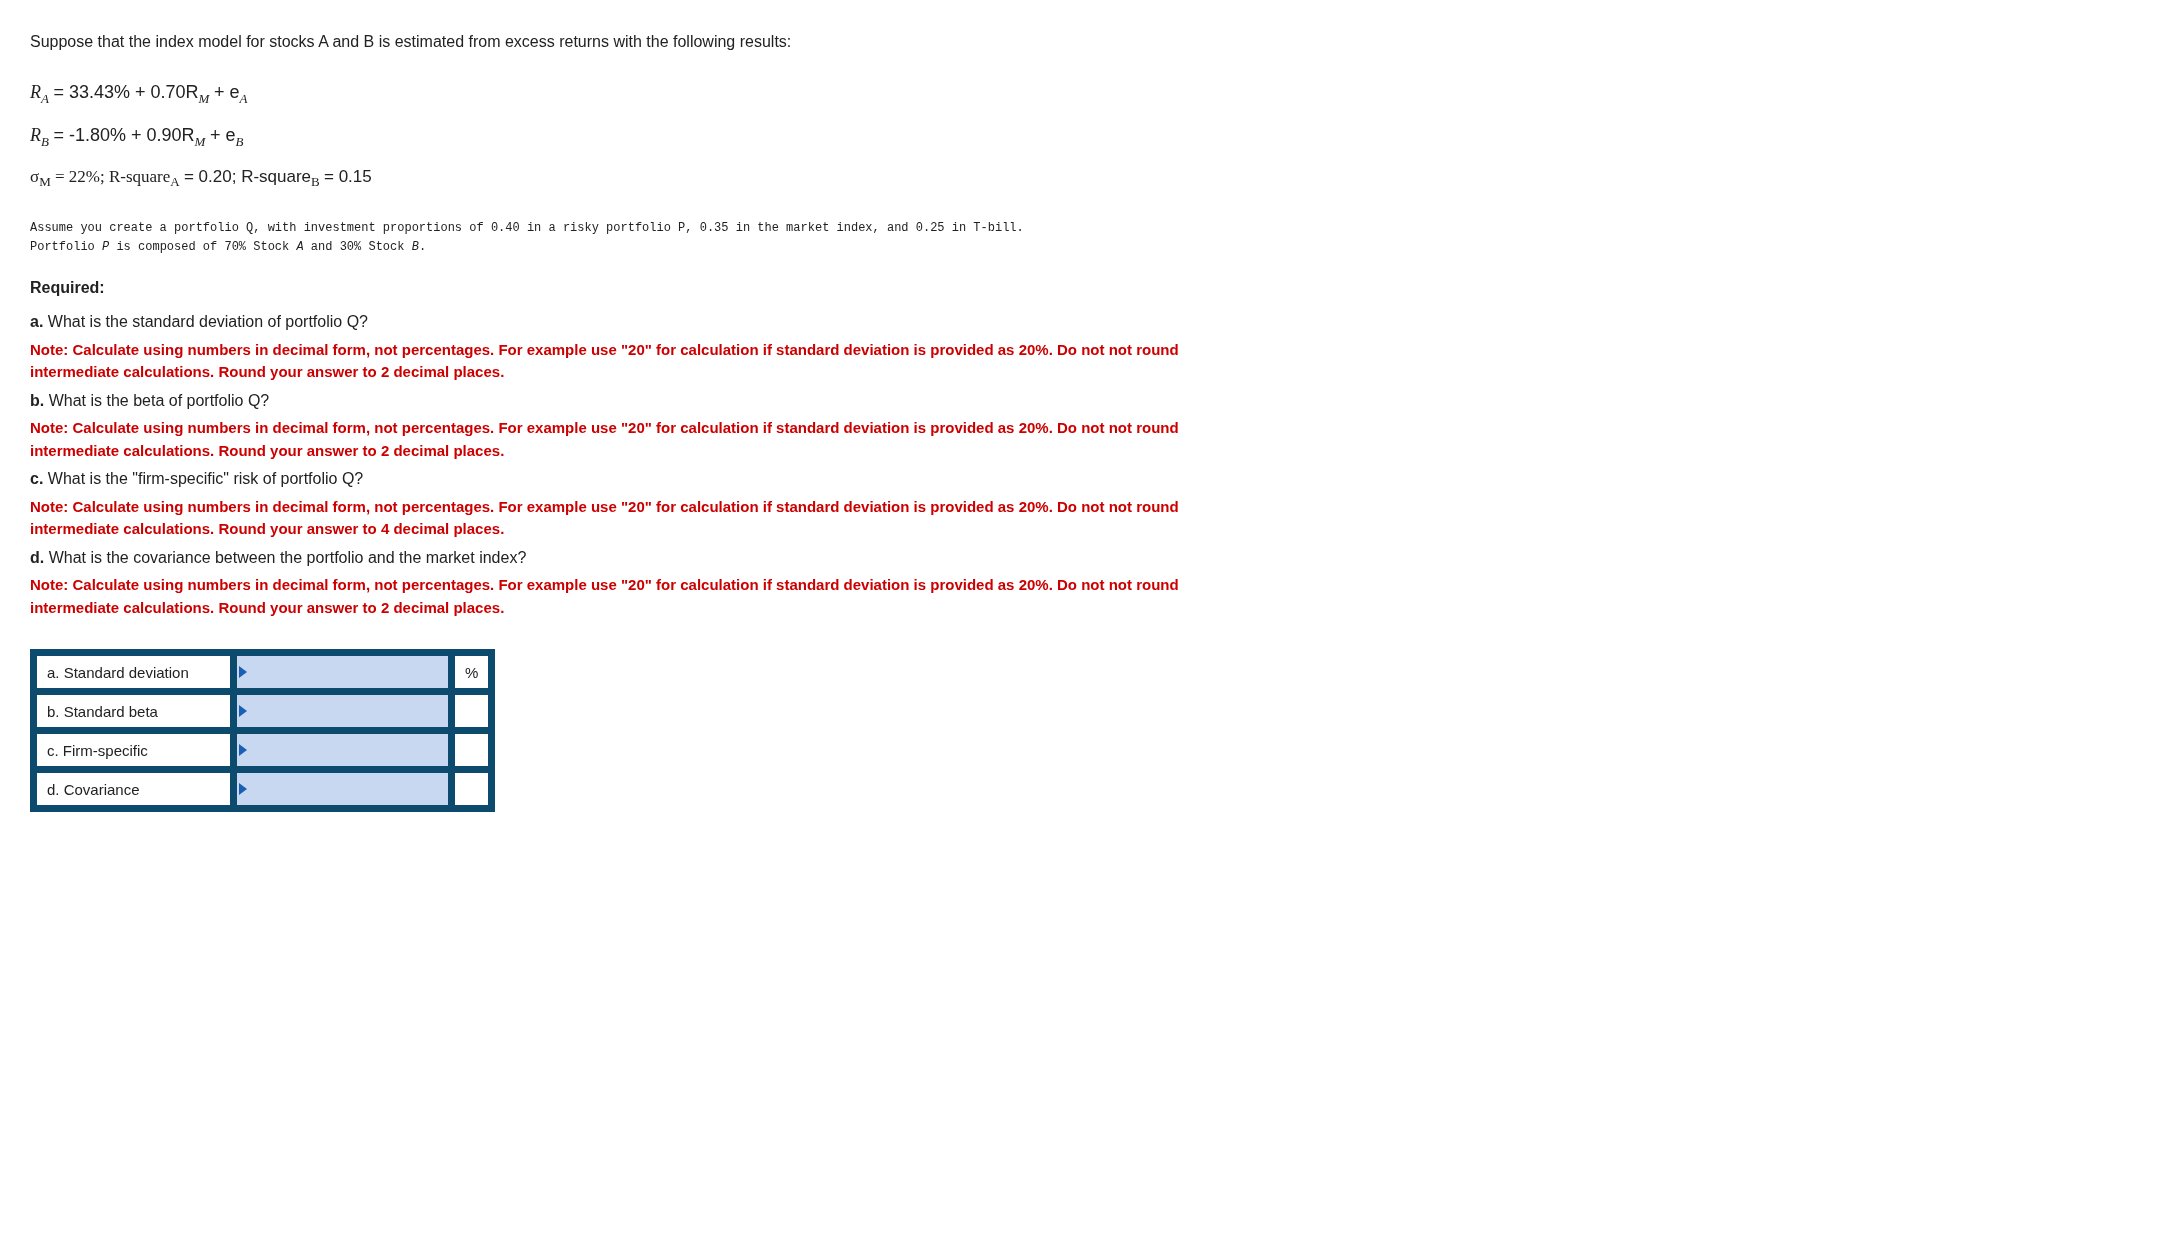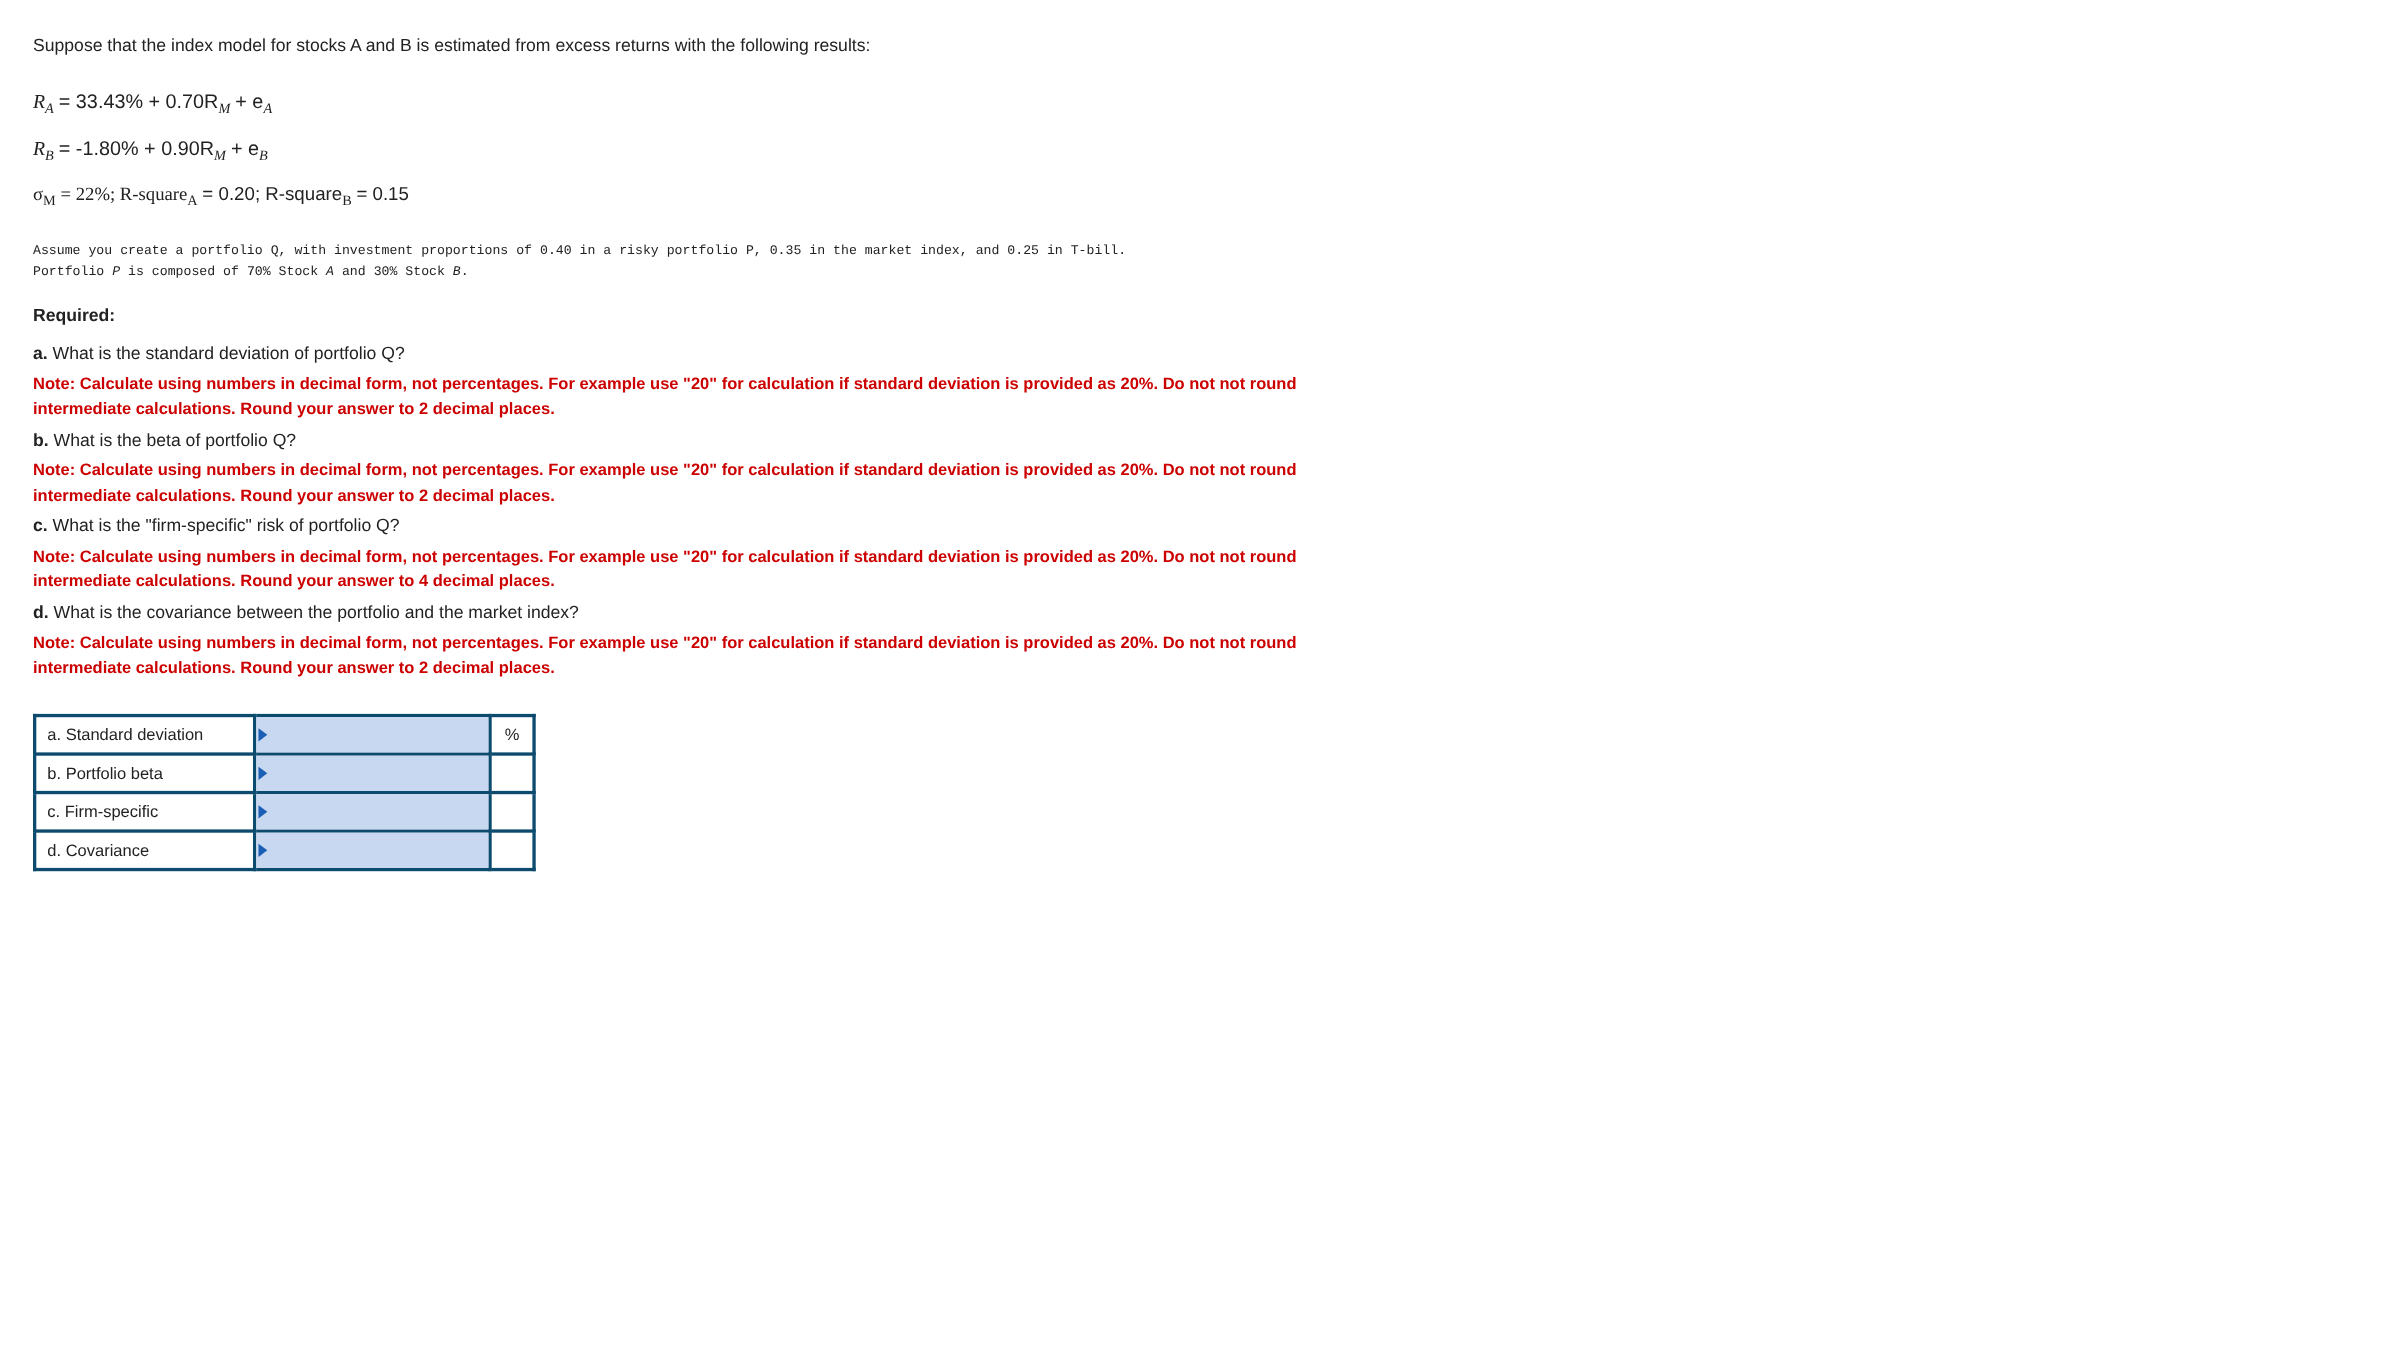--- a/index.html
+++ b/index.html
@@ -84,21 +84,21 @@
       line-height: 1.5;
       margin-bottom: 4px;
     }
 
     .answer-table {
       border-collapse: collapse;
       margin-top: 20px;
     }
 
     .answer-table td {
-      border: 3px solid #0c4a6e;
+      border: 7px solid #0c4a6e;
       padding: 6px 10px;
       font-size: 15px;
       min-width: 60px;
     }
 
     .answer-table td.label-cell {
       min-width: 200px;
       background: #fff;
     }
 
@@ -213,21 +213,21 @@
       <td class="label-cell">a. Standard deviation</td>
       <td class="input-cell">
         <div class="input-wrapper">
           <span class="arrow-indicator"></span>
           <input type="text" style="background: rgb(200, 216, 240);">
         </div>
       </td>
       <td class="unit-cell">%</td>
     </tr>
     <tr>
-      <td class="label-cell">b. Portfolio beta</td>
+      <td class="label-cell">b. Standard beta</td>
       <td class="input-cell">
         <div class="input-wrapper">
           <span class="arrow-indicator"></span>
           <input type="text" style="background: rgb(200, 216, 240);">
         </div>
       </td>
       <td class="unit-cell"></td>
     </tr>
     <tr>
       <td class="label-cell">c. Firm-specific</td>

